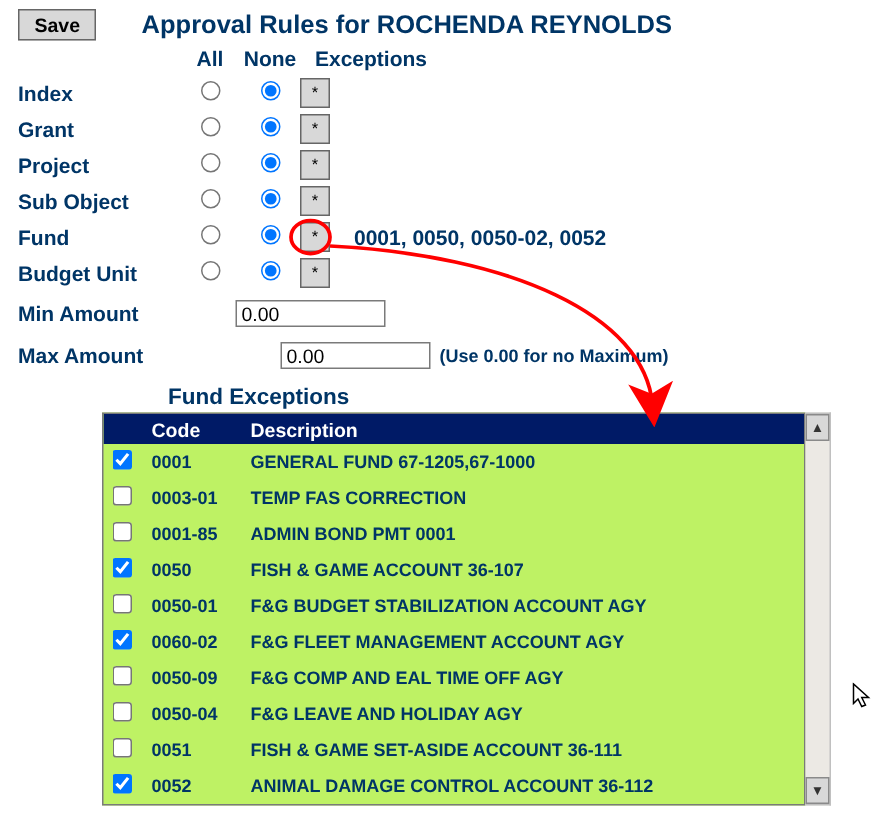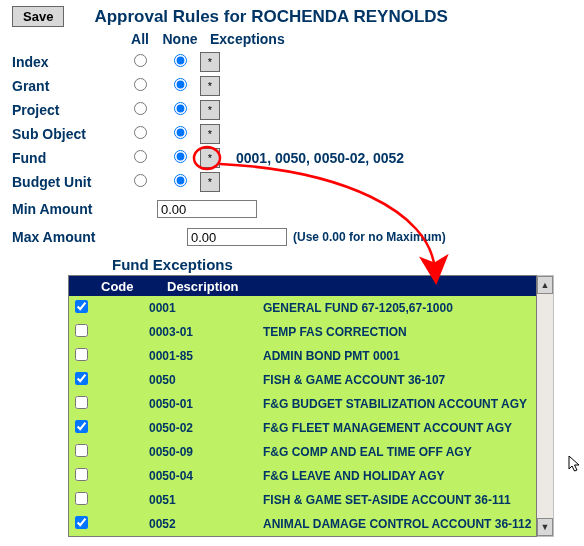--- a/index.html
+++ b/index.html
@@ -155,21 +155,20 @@
   }
   .list-row {
     display: flex;
     align-items: center;
     height: 24px;
     font-weight: bold;
     color: #003566;
     font-size: 12px;
     padding-left: 6px;
     border: none;
-    gap: 48px;
   }
   .list-row .col-chk { width: 26px; }
   .list-row .col-code { width: 66px; }
   .list-row .col-desc { flex: 1; white-space: nowrap; overflow: hidden; text-overflow: clip; }
   .scrollbar {
     width: 16px;
     background: #ece9e4;
     border: 1px solid #c0c0c0;
     border-left: none;
     display: flex;
@@ -304,21 +303,21 @@
             <span class="col-code">0050</span>
             <span class="col-desc">FISH &amp; GAME ACCOUNT 36-107</span>
           </div>
           <div class="list-row">
             <span class="col-chk"><input type="checkbox" style=""></span>
             <span class="col-code">0050-01</span>
             <span class="col-desc">F&amp;G BUDGET STABILIZATION ACCOUNT AGY</span>
           </div>
           <div class="list-row">
             <span class="col-chk"><input type="checkbox" checked="" style=""></span>
-            <span class="col-code">0050-02</span>
+            <span class="col-code">0060-02</span>
             <span class="col-desc">F&amp;G FLEET MANAGEMENT ACCOUNT AGY</span>
           </div>
           <div class="list-row">
             <span class="col-chk"><input type="checkbox" style=""></span>
             <span class="col-code">0050-09</span>
             <span class="col-desc">F&amp;G COMP AND EAL TIME OFF AGY</span>
           </div>
           <div class="list-row">
             <span class="col-chk"><input type="checkbox" style=""></span>
             <span class="col-code">0050-04</span>

